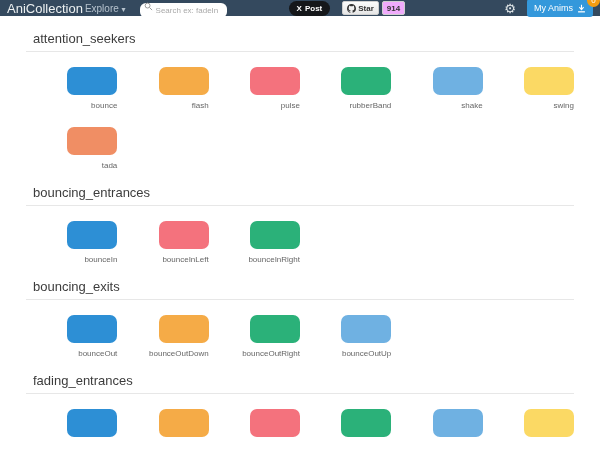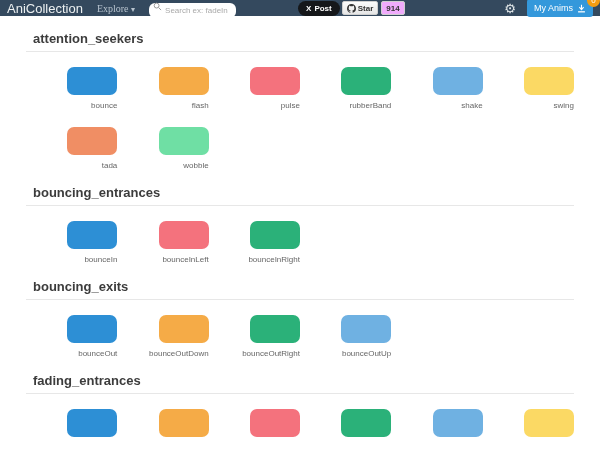--- a/index.html
+++ b/index.html
@@ -10,38 +10,38 @@
     font-family:"Liberation Sans", sans-serif;
   }
 
   
   .navbar {
     height:16px; background:#34495e;
     display:flex; align-items:center;
     padding:0 7px; position:relative;
   }
   .brand { color:#ecf0f1; font-size:13px; cursor:pointer; white-space:nowrap; }
-  .explore { color:#b6c2cd; font-size:10px; margin-left:14px; cursor:pointer; white-space:nowrap;font-family:Liberation Serif, serif; }
+  .explore { color:#b6c2cd; font-size:10px; margin-left:2px; cursor:pointer; white-space:nowrap; }
   .explore .caret { font-size:8px; }
   .search-wrap { position:relative; margin-left:14px; }
   .search-input {
     width:87px; height:15px; border:none; border-radius:6px;
     font-size:8px; padding:0 4px 0 16px; outline:none; color:#333;
     font-family:"Liberation Sans", sans-serif;
   }
   .search-input::placeholder { color:#a9a9a9; }
   .search-icon { position:absolute; left:4px; top:3px; }
 
   .post-btn {
     margin-left:62px; background:#15171a; color:#fff;
     font-size:8px; font-weight:bold; height:15px; border-radius:8px;
     display:flex; align-items:center; padding:0 8px; gap:3px; cursor:pointer;
     white-space:nowrap;
   }
-  .star-wrap { display:flex; margin-left:2px; }
+  .star-wrap { display:flex; margin-left:12px; }
   .star-btn {
     background:linear-gradient(#fcfcfc,#e6e6e6); border:1px solid #cfcfcf;
     border-radius:2px; height:14px; display:flex; align-items:center; gap:2px;
     padding:0 4px; font-size:8px; font-weight:bold; color:#333; cursor:pointer;
     white-space:nowrap;
   }
   .star-count {
     margin-left:3px; background:#f0abfc; border:1px solid #cfcfcf; border-radius:2px;
     height:14px; display:flex; align-items:center; padding:0 4px;
     font-size:8px; font-weight:bold; color:#333; cursor:pointer;
@@ -57,21 +57,21 @@
   }
   .badge {
     position:absolute; top:-5px; right:-7px; width:13px; height:13px;
     background:#f39c12; border-radius:50%; color:#fff; font-size:8px;
     display:flex; align-items:center; justify-content:center;
   }
 
   
   .container { width:548px; margin:0 auto; }
   .section-title {
-    font-size:13px; line-height:15px; color:#3c3c3c; font-weight:700;
+    font-size:13px; line-height:15px; color:#3c3c3c; font-weight:400;
     margin:0; padding:15px 0 5px 7px; border-bottom:1px solid #e7e7e7;
   }
   .grid { display:flex; flex-wrap:wrap; row-gap:17px; padding-top:15px; }
   .cell { width:16.6667%; display:flex; flex-direction:column; align-items:flex-end; }
   .card { width:50px; height:28px; border-radius:7px; cursor:pointer; }
   .label { font-size:8px; line-height:9px; color:#666; margin-top:6px; text-align:center; }
 </style>
 </head>
 <body>
 
@@ -143,24 +143,20 @@
         <div class="label">shake</div>
       </div>
       <div class="cell">
         <div class="card" style="background: rgb(251, 217, 100);"></div>
         <div class="label">swing</div>
       </div>
       <div class="cell">
         <div class="card" style="background: rgb(240, 142, 100);"></div>
         <div class="label">tada</div>
       </div>
-      <div class="cell">
-        <div class="card" style="background: rgb(111, 223, 164);"></div>
-        <div class="label">wobble</div>
-      </div>
     </div>
     <h2 class="section-title">bouncing_entrances</h2>
     <div class="grid">
       <div class="cell">
         <div class="card" style="background: rgb(45, 143, 213);"></div>
         <div class="label">bounceIn</div>
       </div>
       <div class="cell">
         <div class="card" style="background: rgb(244, 114, 125);"></div>
         <div class="label">bounceInLeft</div>

